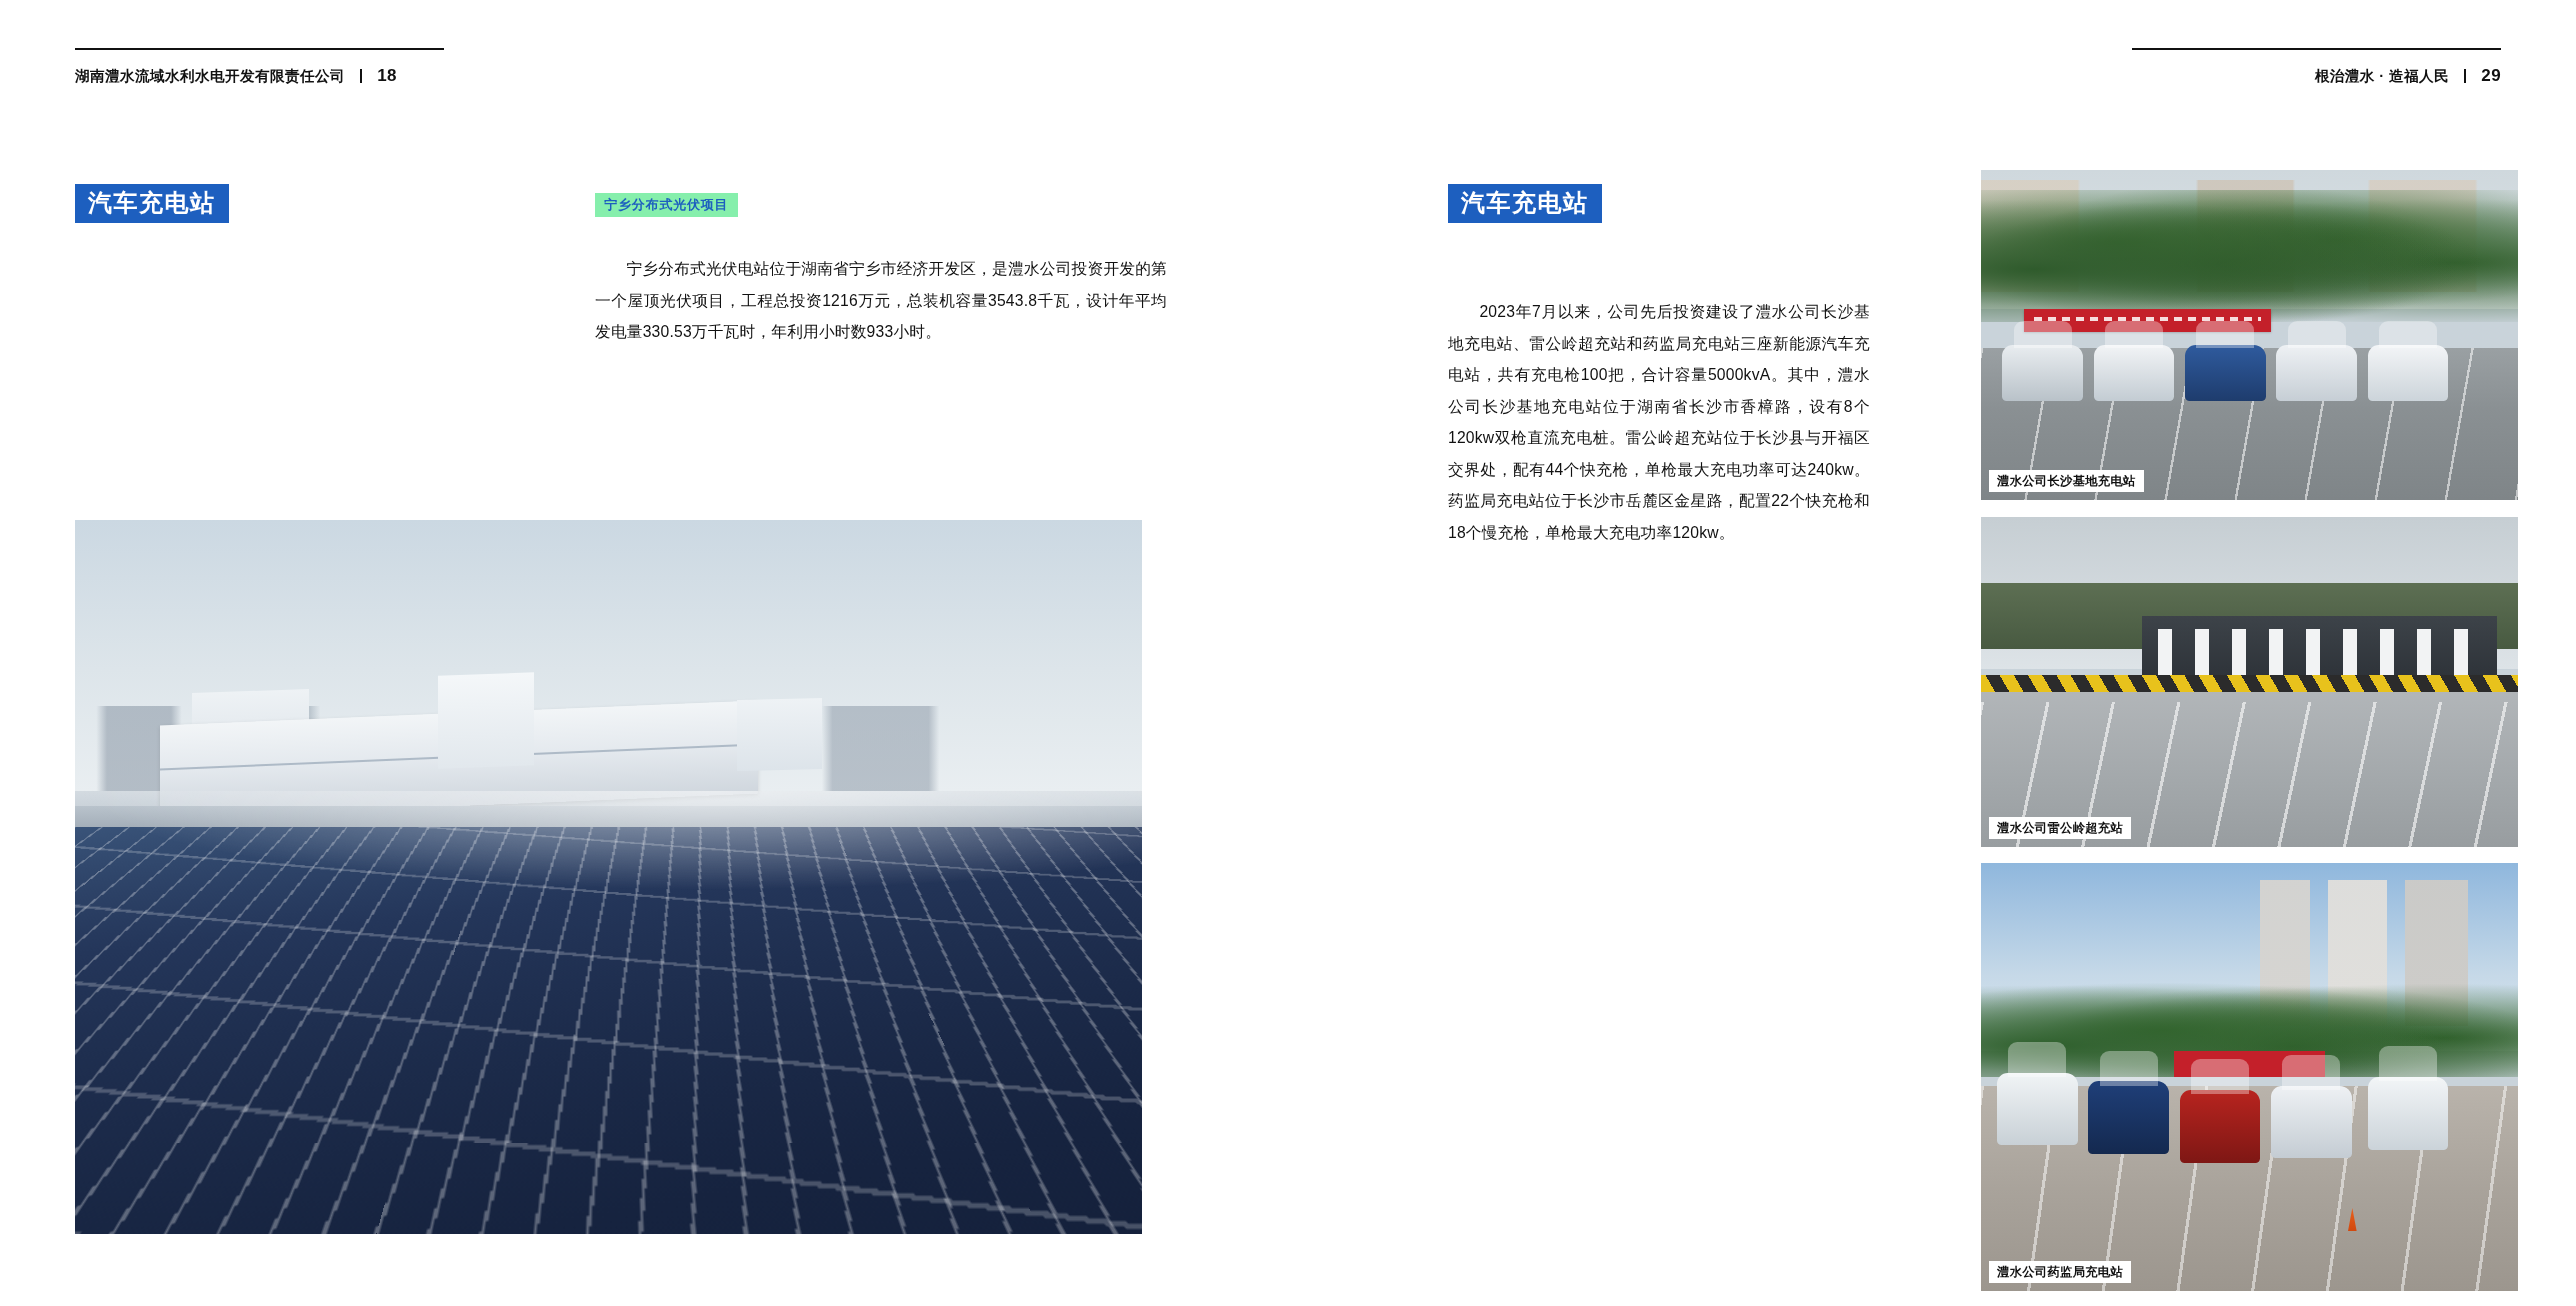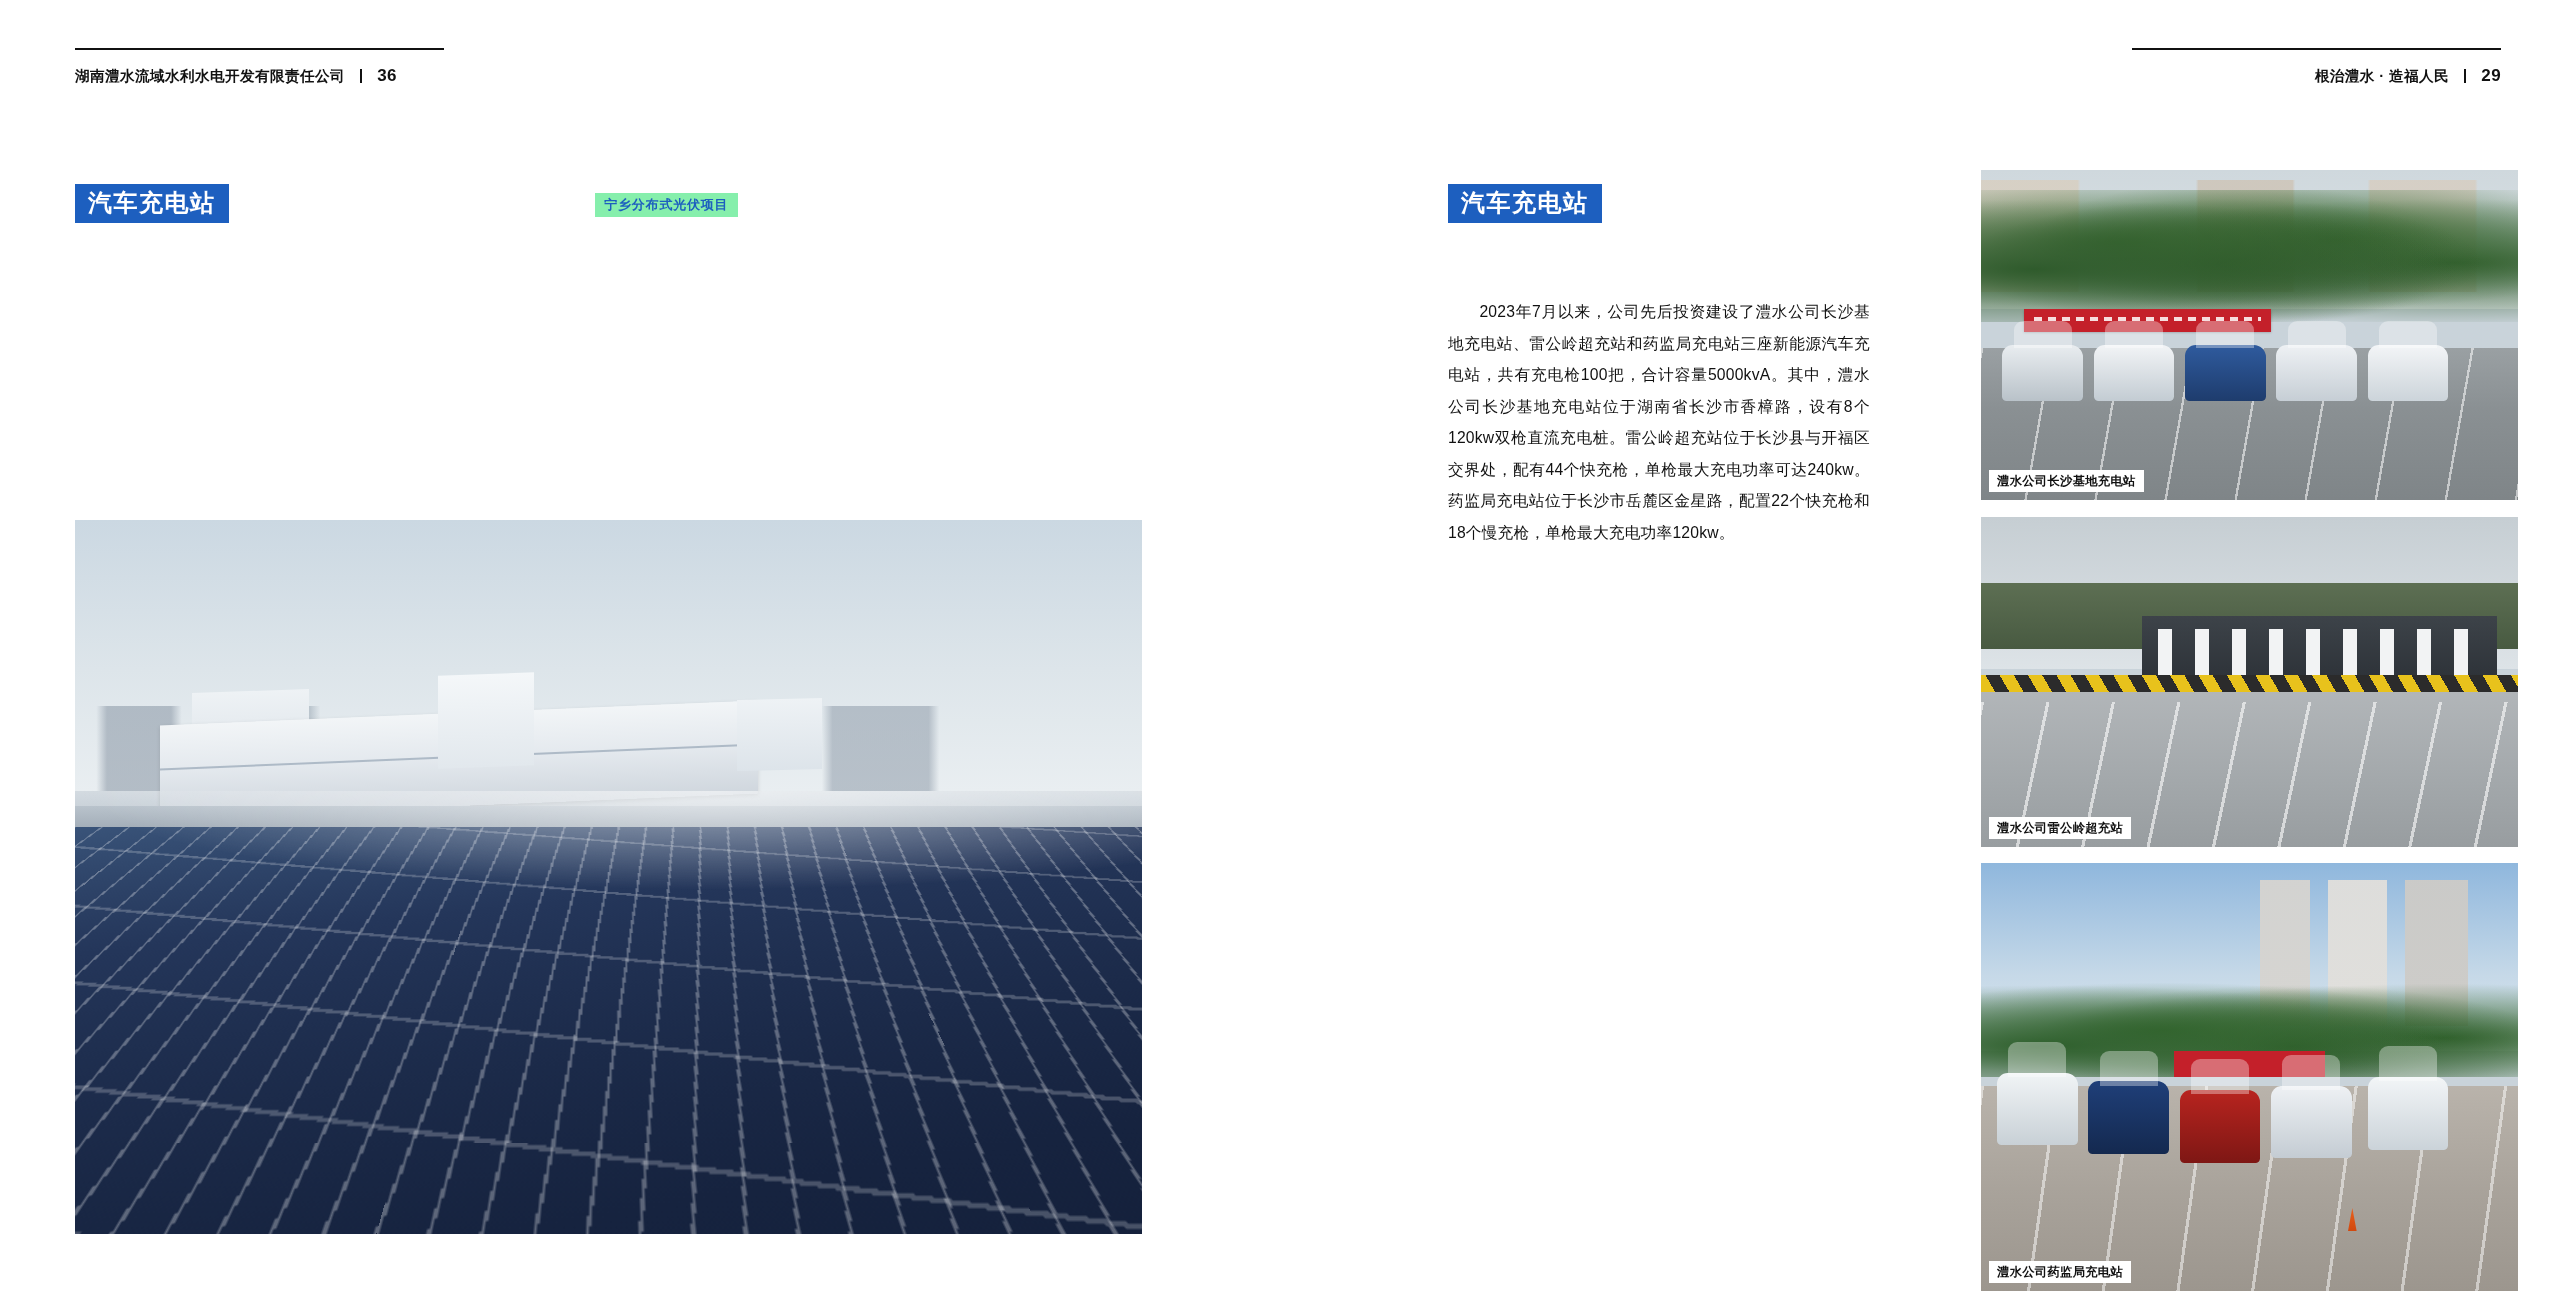--- a/index.html
+++ b/index.html
@@ -273,31 +273,34 @@
 
 <div class="spread">
 
   <div class="page page-left">
 
     <div class="headline-rule left"></div>
 
     <div class="runhead left">
       <span>湖南澧水流域水利水电开发有限责任公司</span>
       <span class="rule"></span>
-      <span class="folio">36</span>
+      <span class="folio">18</span>
     </div>
 
     <div class="chip-wrap" style="left:75px; top:184px;">
       <span class="chip">汽车充电站</span>
     </div>
 
     <div class="subchip" style="left:595px; top:193px;">
       <span>宁乡分布式光伏项目</span>
     </div>
 
+    <div class="bodytext" style="left:595px; top:253px; width:572px;">
+      <p>宁乡分布式光伏电站位于湖南省宁乡市经济开发区，是澧水公司投资开发的第一个屋顶光伏项目，工程总投资1216万元，总装机容量3543.8千瓦，设计年平均发电量330.53万千瓦时，年利用小时数933小时。</p>
+    </div>
 
     <div class="photo" style="left:75px; top:520px; width:1067px; height:714px;">
       <div class="solar">
         <div class="sky"></div>
         <div class="skyline"></div>
         <div class="block-a"></div>
         <div class="warehouse"></div>
         <div class="block-b"></div>
         <div class="block-c"></div>
         <div class="roof-deck"></div>

